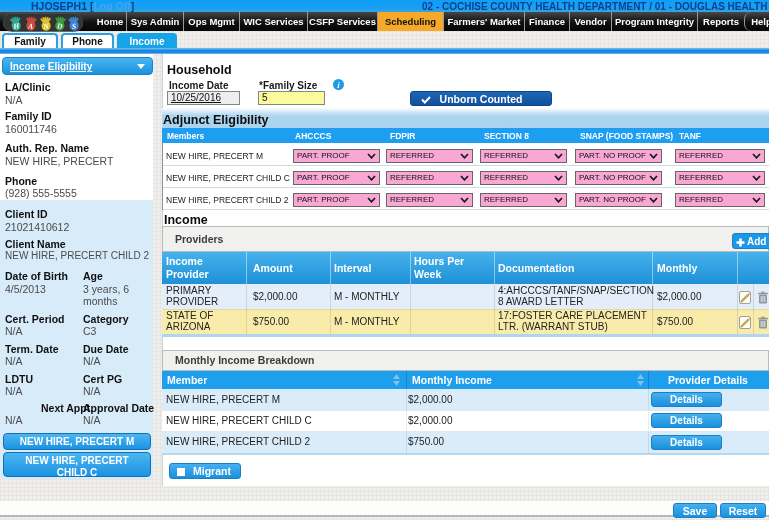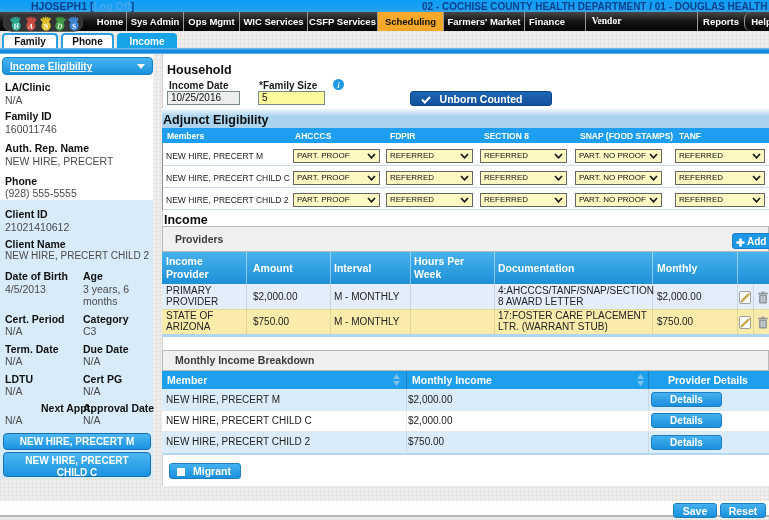--- a/index.html
+++ b/index.html
@@ -58,21 +58,21 @@
 
 
 .thead { position:absolute; left:162px; width:607px; background:linear-gradient(#46b2ec,#1e90d8); color:#fff; font-weight:bold; }
 .hcell { position:absolute; color:#fff; font-weight:bold; }
 .vline { position:absolute; top:0; width:1px; height:100%; background:rgba(255,255,255,0.45); }
 .graybar { position:absolute; left:162px; width:607px; background:#f0f0ee; border:1px solid #b9b9b9;
   font-size:10.5px; font-weight:bold; color:#3c3c3c; }
 .cell { position:absolute; font-size:10px; color:#222; }
 
 
-.dd { position:absolute; height:14px; background:#fef9c3; border:1px solid #666; border-radius:0;
+.dd { position:absolute; height:14px; background:#f9a8d4; border:1px solid #666; border-radius:0;
   font-size:8px; color:#111; line-height:12px; padding:0 3px; display:flex; align-items:center; justify-content:space-between; white-space:nowrap; }
 
 
 .bluebtn { position:absolute; background:linear-gradient(#44b0f0,#1b90dc); border:1px solid #1a7fc4;
   border-radius:3px; color:#fff; font-weight:bold; text-align:center; }
 
 .rowline { position:absolute; left:162px; width:607px; height:1px; background:#cddcea; }
 
 
 #footwhite { left:0; top:501px; width:769px; height:14px; background:#fdfdfb; }
@@ -87,21 +87,22 @@
 
 <div class="abs" id="nav">
   <div class="navitem first" style="left:94px;width:32px;">Home</div>
   <div class="navitem" style="left:126px;width:57px;">Sys Admin</div>
   <div class="navitem" style="left:183px;width:56px;">Ops Mgmt</div>
   <div class="navitem" style="left:239px;width:68px;">WIC Services</div>
   <div class="navitem" style="left:307px;width:70px;">CSFP Services</div>
   <div class="navitem active" style="left:377px;width:66px;">Scheduling</div>
   <div class="navitem" style="left:443px;width:81px;">Farmers' Market</div>
   <div class="navitem" style="left:524px;width:45px;">Finance</div>
-  <div class="navitem" style="left:585px;width:42px;font-family:Liberation Serif, serif;">Vendor</div>
+  <div class="navitem" style="left:569px;width:42px;">Vendor</div>
+  <div class="navitem" style="left:611px;width:86px;">Program Integrity</div>
   <div class="navitem" style="left:697px;width:47px;">Reports</div>
   <div class="navitem" style="left:744px;width:34px;border-radius:7px;">Help</div>
 </div>
 
 <svg class="abs" id="logo" width="80" height="19" viewBox="0 0 80 19">
   <rect x="0" y="0.5" width="80" height="18" rx="9" fill="#333333" stroke="#555" stroke-width="0.6"></rect>
   <g id="hands">
       <g transform="translate(13,11.5) rotate(-8)">
         <ellipse cx="-3.20" cy="-4.10" rx="1.05" ry="2.9" transform="rotate(-38 -3.20 -4.10)" fill="#2fa893"></ellipse>
         <ellipse cx="-1.69" cy="-4.92" rx="1.05" ry="2.9" transform="rotate(-19 -1.69 -4.92)" fill="#2fa893"></ellipse>
@@ -199,21 +200,21 @@
 
 <div class="abs" id="main"></div>
 
 <div class="sectitle" style="left:167px;top:63px;">Household</div>
 <div class="flabel" style="left:169px;top:80px;">Income Date</div>
 <div class="flabel" style="left:259px;top:80px;">*Family Size</div>
 <svg class="abs" style="left:333px;top:79px;" width="11" height="11">
     <circle cx="5.5" cy="5.5" r="5.5" fill="#1e9be6"></circle>
     <text x="5.5" y="8.6" font-size="9" font-weight="bold" font-family="Liberation Serif" fill="#fff" text-anchor="middle" font-style="italic">i</text>
   </svg>
-<div class="inp" style="left:167px;top:91px;width:73px;background:#eeefed;">10/25/2016</div>
+<div class="inp" style="left:167px;top:91px;width:73px;background:#eeefed;text-decoration:underline;">10/25/2016</div>
 <div class="inp" style="left:258px;top:91px;width:67px;background:#fbfa9d;">5</div>
 <div class="bluebtn" style="left:410px;top:91px;width:142px;height:15px;background:linear-gradient(#1d66b4,#12509c);border-color:#0e4488;font-size:10.5px;line-height:14px;">
   <svg style="position:absolute;left:10px;top:4px;" width="10" height="8" viewBox="0 0 10 8">
       <path d="M1 3.5 L3.8 6.5 L9 1" stroke="#fff" stroke-width="2" fill="none"></path>
     </svg>
   Unborn Counted</div>
 
 <div class="abs" style="left:162px;top:108px;width:607px;height:20px;background:linear-gradient(#fefefe,#cfe5f5 22%,#abd4ef 40%,#a9d3ee);"></div>
 <div class="sectitle" style="left:163px;top:112.5px;">Adjunct Eligibility</div>
 <div class="thead" style="top:128px;height:15px;background:#1e9ef0;">

